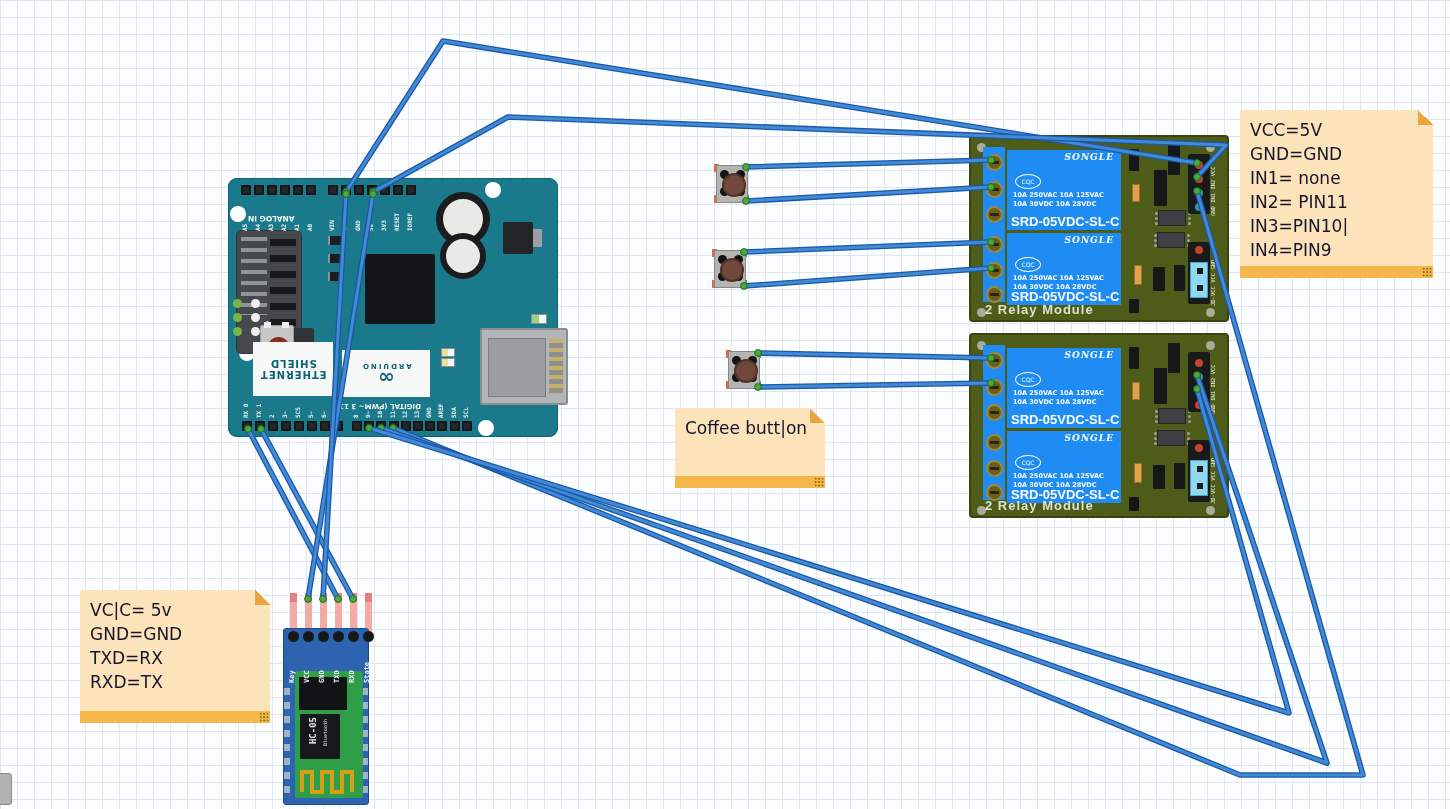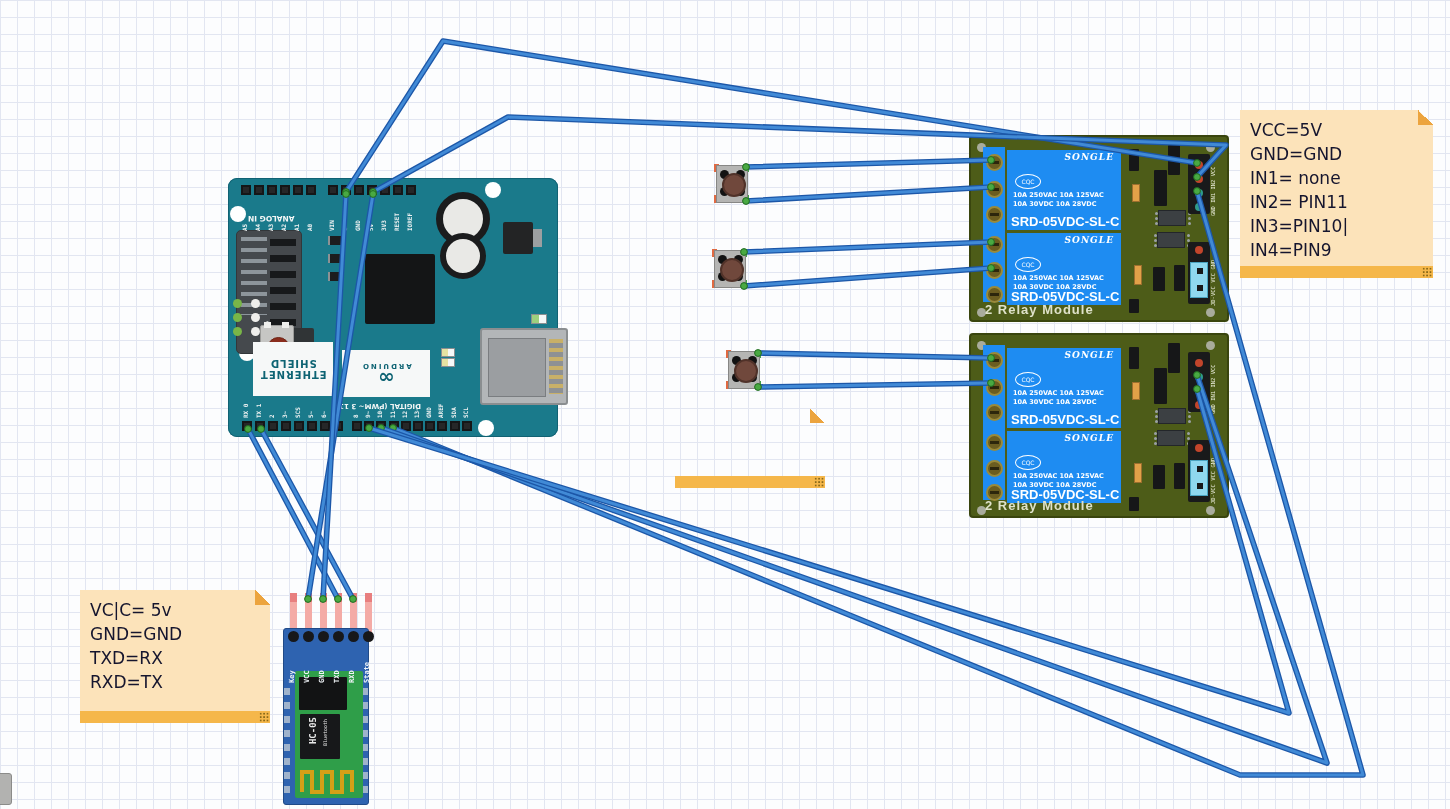--- a/index.html
+++ b/index.html
@@ -517,19 +517,22 @@
         <div class="note-line">IN1= none</div>
         <div class="note-line">IN2= PIN11</div>
         <div class="note-line">IN3=PIN10|</div>
         <div class="note-line">IN4=PIN9</div>
       </div>
     <div class="note-fold"></div>
     <div class="note-bar"></div>
     <div class="note-grip"></div>
   </div>
   <div class="note" style="left:675px;top:408px;width:150px;height:80px">
+    <div class="note-body">
+        <div class="note-line">Coffee butt|on</div>
+      </div>
     <div class="note-fold"></div>
     <div class="note-bar"></div>
     <div class="note-grip"></div>
   </div>
 
   <div id="frag" class="abs"></div>
 </div>
 
 </body></html>

